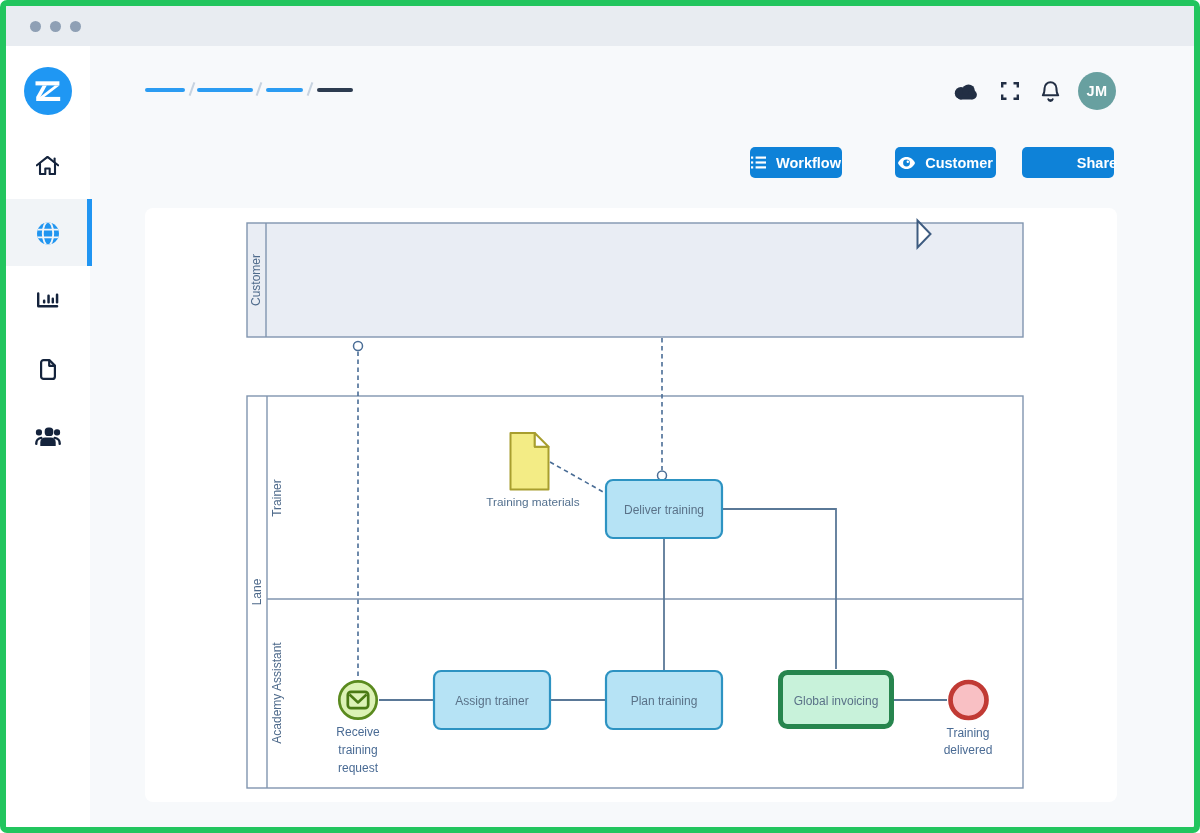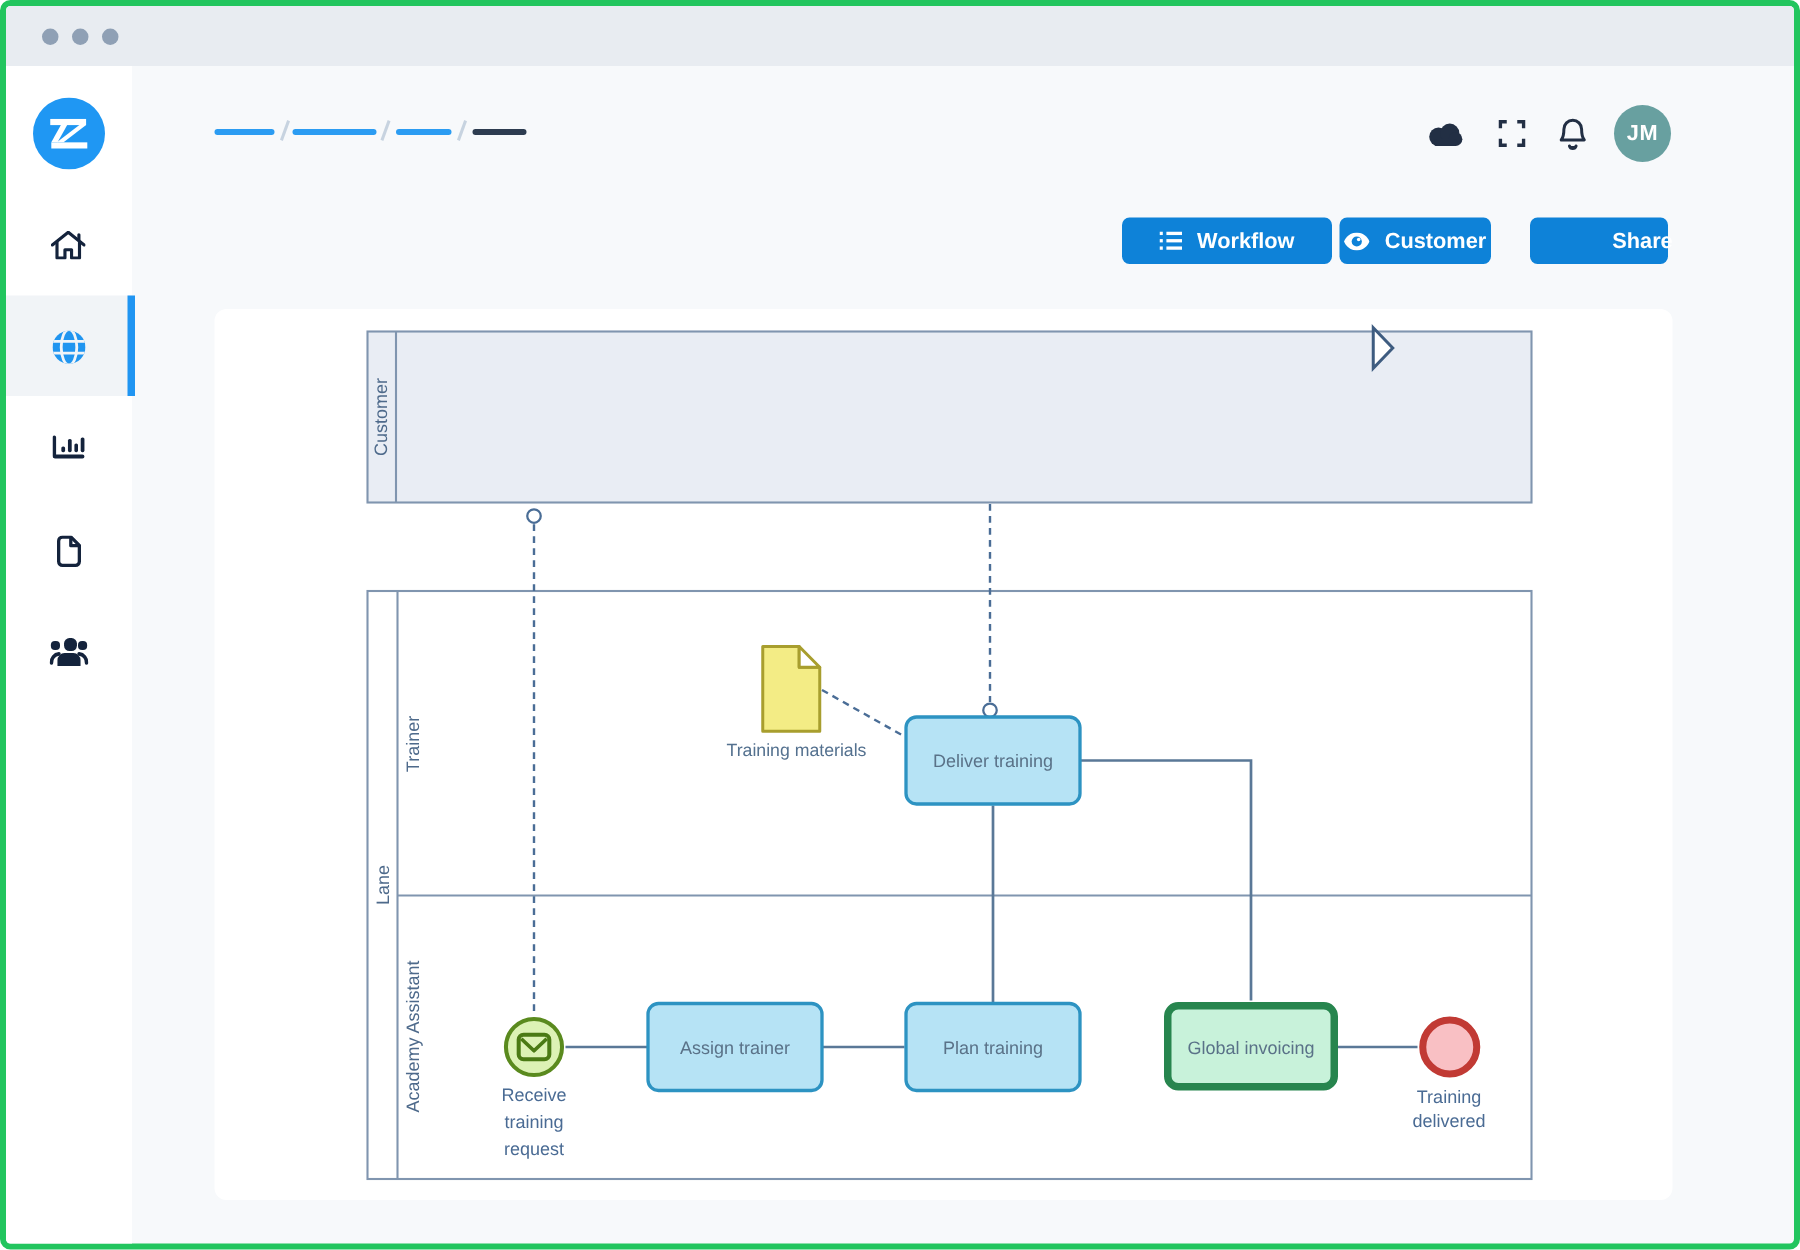--- a/index.html
+++ b/index.html
@@ -1,17 +1,17 @@
 <!DOCTYPE html>
 <html><head>
 <meta charset="utf-8">
 <style>
   * { margin:0; padding:0; box-sizing:border-box; }
   html,body { width:1200px; height:833px; background:#fff; font-family:"Liberation Sans", sans-serif; }
-  .window { position:absolute; left:0; top:0; width:1200px; height:833px; border-radius:7px; overflow:hidden; background:#f7f9fb; border:4px solid #22c55e; }
+  .window { position:absolute; left:0; top:0; width:1200px; height:833px; border-radius:7px; overflow:hidden; background:#f7f9fb; border:6px solid #22c55e; }
   .titlebar { position:absolute; left:0; top:0; width:1200px; height:40px; background:#e8ecf1; }
   .dot { position:absolute; top:15px; width:11px; height:11px; border-radius:50%; background:#8fa0b5; }
   .sidebar { position:absolute; left:0; top:40px; width:84px; height:793px; background:#ffffff; }
   .active-bg { position:absolute; left:0; top:153px; width:84px; height:67px; background:#f1f4f7; }
   .active-bar { position:absolute; left:81px; top:193px; width:5px; height:67px; background:#2095f2; z-index:5; }
   .logo { position:absolute; left:18px; top:21px; }
   .navicon { position:absolute; left:31px; }
   .sk { position:absolute; top:82px; height:3.5px; border-radius:2px; background:#2b9cf2; }
   .slash { position:absolute; top:76px; width:2px; height:14px; background:#c7d3e0; transform:rotate(20deg); }
   .btn { position:absolute; top:141px; height:31px; background:#0e82d8; border-radius:5px; color:#fff; font-weight:bold; font-size:14.5px; display:flex; align-items:center; justify-content:center; gap:10px; }
@@ -104,21 +104,21 @@
     <path d="M16.8 12.5 V16.8 H12.5"></path>
     <path d="M5.5 16.8 H1.2 V12.5"></path>
   </svg>
   <svg class="topicon" style="left:1035px; top:74px" width="19" height="23" viewBox="0 0 19 23" fill="none" stroke="#222f44" stroke-width="2" stroke-linecap="round" stroke-linejoin="round">
     <path d="M9.5 2.2 a5.9 5.9 0 0 1 5.9 5.9 c0 5 1.8 7.2 1.8 7.2 H1.8 c0 0 1.8 -2.2 1.8 -7.2 a5.9 5.9 0 0 1 5.9 -5.9 z"></path>
     <path d="M7.5 19.3 a2.2 2.2 0 0 0 4 0" fill="#222f44" stroke="none"></path>
     <path d="M7.3 19.3 a2.3 2.3 0 0 0 4.4 0"></path>
   </svg>
   <div class="avatar">JM</div>
 
-  <div class="btn" style="left:744px; width:140px;">
+  <div class="btn" style="left:744px; width:92px;">
     <svg width="15" height="13" viewBox="0 0 15 13" fill="#fff">
       <rect x="0" y="0.5" width="2.2" height="2.2"></rect>
         <rect x="4.6" y="0.5" width="10.4" height="2.2"></rect>
       <rect x="0" y="5.4" width="2.2" height="2.2"></rect>
         <rect x="4.6" y="5.4" width="10.4" height="2.2"></rect>
       <rect x="0" y="10.3" width="2.2" height="2.2"></rect>
         <rect x="4.6" y="10.3" width="10.4" height="2.2"></rect>
     </svg>
     <span>Workflow</span>
   </div>

